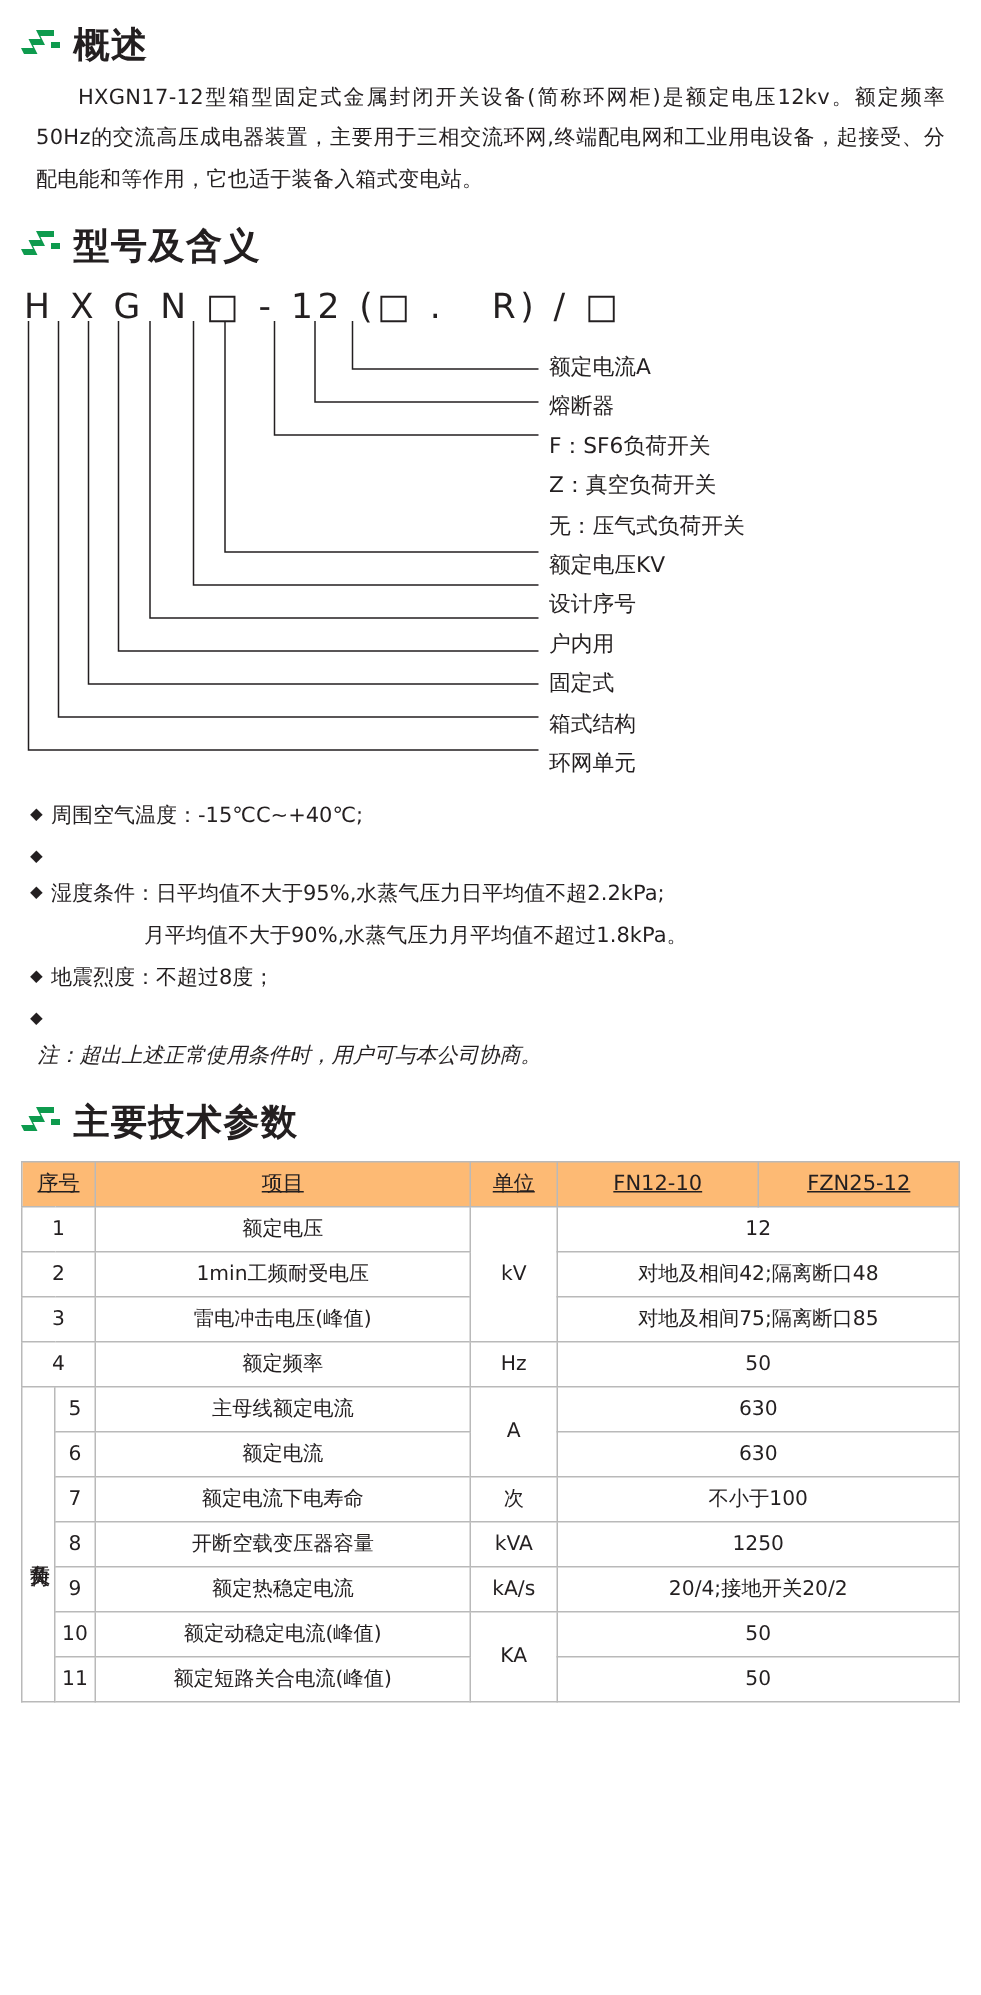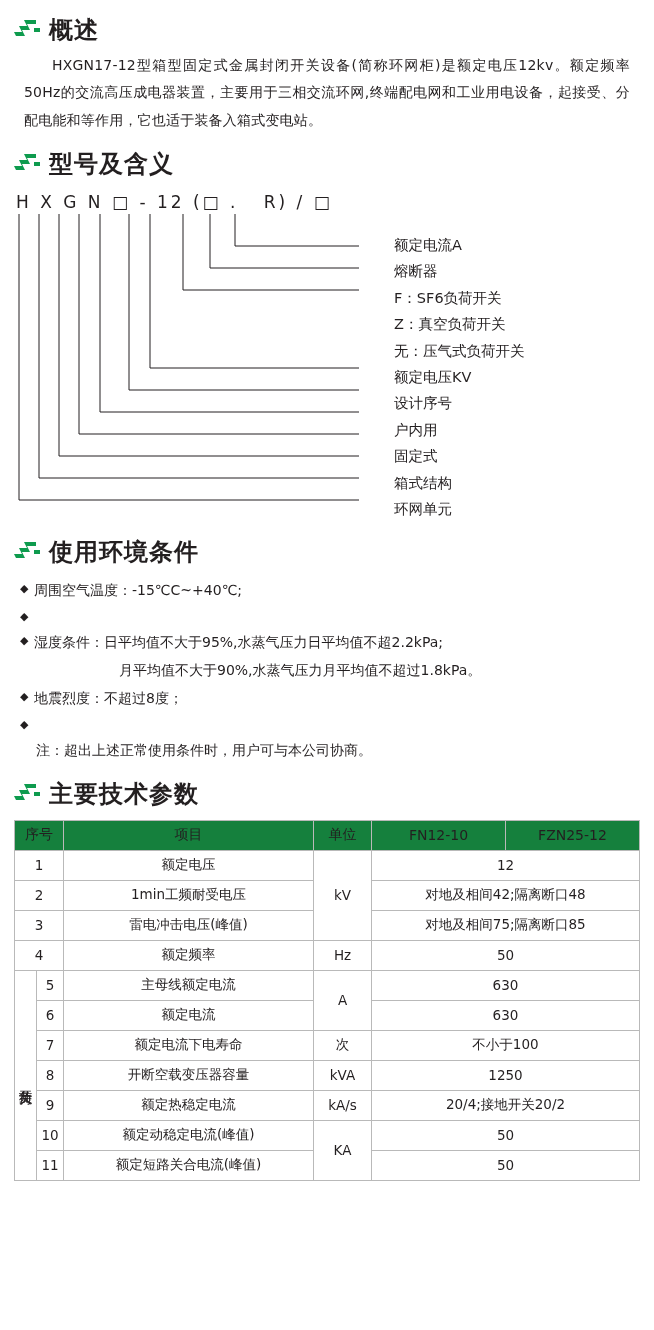--- a/index.html
+++ b/index.html
@@ -32,58 +32,58 @@
     line-height: 1.95;
     text-align: justify;
     text-indent: 2em;
     margin: 6px 10px 0 10px;
     letter-spacing: 0.2px;
   }
 
   
   .model-wrap { position: relative; margin: 12px 0 0 0; height: 330px; }
   .model-code {
-    font-size: 17px;
+    font-size: 23px;
     letter-spacing: 3px;
     margin-left: 2px;
     white-space: pre;
     font-family: "DejaVu Sans", "Liberation Sans", sans-serif;
   }
   .model-svg { position: absolute; left: 0; top: 18px; }
   .model-labels {
     position: absolute;
     left: 352px;
     top: 40px;
     font-size: 14.5px;
     line-height: 26.4px;
   }
-  .model-labels div { white-space: pre; margin-left: 28px; }
+  .model-labels div { white-space: pre; }
 
   
   .cond-list { margin: 8px 0 0 6px; font-size: 14px; line-height: 2.0; }
   .cond-item { display: flex; align-items: flex-start; }
   .cond-bullet { width: 14px; flex: 0 0 auto; font-size: 11px; padding-top: 2px; }
   .cond-text { white-space: pre-wrap; }
-  .cond-cont { margin-left: 99px; }
-  .cond-note { margin-left: 16px; }
+  .cond-cont { margin-left: 76px; }
+  .cond-note { margin-left: 5px; font-style: italic; }
 
   
   table.spec {
     width: 626px;
     border-collapse: collapse;
     margin-top: 10px;
     font-size: 13.5px;
   }
   table.spec th, table.spec td {
     border: 1px solid #b9b9b9;
     text-align: center;
     padding: 5px 2px;
     height: 30px;
   }
-  table.spec thead th { background: #15803d; font-weight: normal; font-size: 14px; }
+  table.spec thead th { background: #fdba74; font-weight: normal; font-size: 14px; text-decoration: underline; }
   td.item { text-align: center; }
   td.vert {
     width: 22px;
     padding: 0;
     font-size: 13.5px;
     line-height: 1.12;
     letter-spacing: 0;
   }
   td.vert span { writing-mode: vertical-rl; display: inline-block; }
 </style>
@@ -140,29 +140,20 @@
       <div>无：压气式负荷开关</div>
       <div>额定电压KV</div>
       <div>设计序号</div>
       <div>户内用</div>
       <div>固定式</div>
       <div>箱式结构</div>
       <div>环网单元</div>
     </div>
   </div>
 
-  <div class="sec-head">
-    <span class="sec-icon">
-      <svg width="26" height="22" viewBox="0 0 26 22">
-        <path d="M2,17 L11,17 L8,11 L16,11 L13,5 L22,5 L22,1 L10,1 L13,7 L5,7 L8,13 L0,13 Z" fill="#0e9b4e"></path>
-        <path d="M20,9 L26,9 L26,13 L20,13 Z" fill="#0e9b4e"></path>
-      </svg>
-    </span>
-    <span class="sec-title">使用环境条件</span>
-  </div>
 
   <div class="cond-list">
     <div class="cond-item">
       <span class="cond-bullet">◆</span>
       <span class="cond-text">周围空气温度：-15℃C~+40℃;</span>
     </div>
     <div class="cond-item">
       <span class="cond-bullet">◆</span>
     </div>
     <div class="cond-item">

